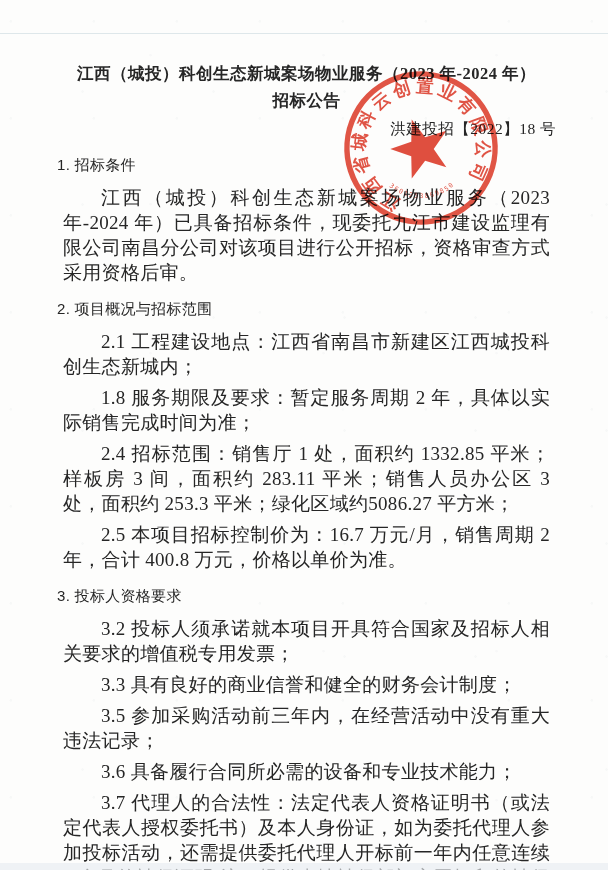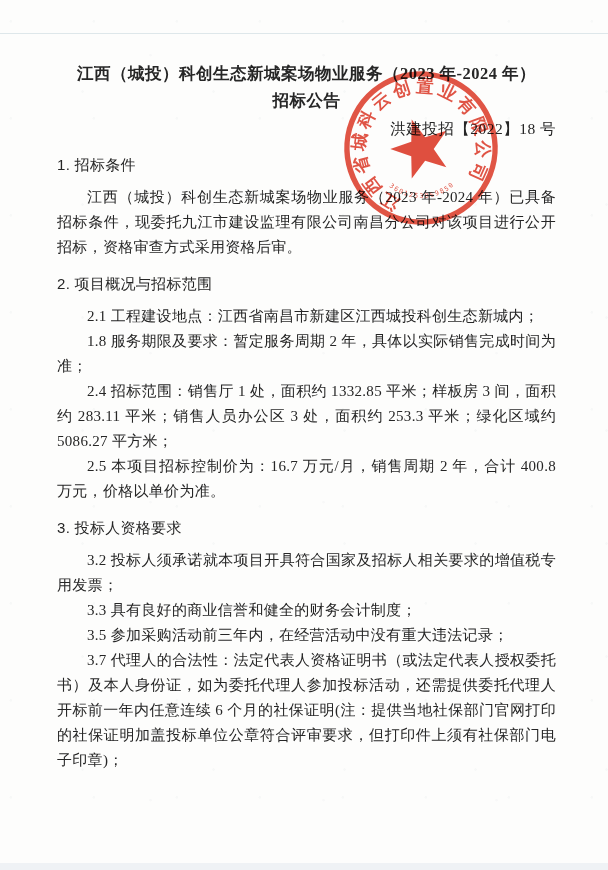--- a/index.html
+++ b/index.html
@@ -24,21 +24,21 @@
     text-align:center;font-weight:bold;font-size:16.5px;line-height:27px;
     letter-spacing:.5px;margin:0;
   }
   .doc-number{text-align:right;font-size:15.5px;line-height:25px;margin:2px 0 0 0;letter-spacing:.5px;}
   .sec-heading{
     font-family:"Liberation Sans","DejaVu Sans",sans-serif;
     font-weight:normal;font-size:15px;line-height:22px;
     margin:13px 0 9px 0;letter-spacing:.3px;
   }
   .para{
-    font-size:15px;line-height:25px;margin:0;
+    font-size:19px;line-height:25px;margin:6px;
     text-align:justify;text-indent:2em;letter-spacing:.3px;
   }
   .stamp{
     position:absolute;left:341px;top:68px;width:160px;height:160px;
     mix-blend-mode:multiply;opacity:.93;
   }
 </style>
 </head>
 <body>
 
@@ -58,20 +58,21 @@
     <h2 class="sec-heading">2. 项目概况与招标范围</h2>
     <p class="para">2.1 工程建设地点：江西省南昌市新建区江西城投科创生态新城内；</p>
     <p class="para">1.8 服务期限及要求：暂定服务周期 2 年，具体以实际销售完成时间为准；</p>
     <p class="para">2.4 招标范围：销售厅  1 处，面积约 1332.85 平米；样板房 3  间，面积约 283.11 平米；销售人员办公区 3 处，面积约 253.3 平米；绿化区域约5086.27  平方米；</p>
     <p class="para">2.5 本项目招标控制价为：16.7 万元/月，销售周期 2 年，合计 400.8 万元，价格以单价为准。</p>
 
     <h2 class="sec-heading">3. 投标人资格要求</h2>
     <p class="para">3.2 投标人须承诺就本项目开具符合国家及招标人相关要求的增值税专用发票；</p>
     <p class="para">3.3 具有良好的商业信誉和健全的财务会计制度；</p>
     <p class="para">3.5 参加采购活动前三年内，在经营活动中没有重大违法记录；</p>
+    <p class="para">3.6 具备履行合同所必需的设备和专业技术能力；</p>
     <p class="para">3.7 代理人的合法性：法定代表人资格证明书（或法定代表人授权委托书）及本人身份证，如为委托代理人参加投标活动，还需提供委托代理人开标前一年内任意连续 6 个月的社保证明(注：提供当地社保部门官网打印的社保证明加盖投标单位公章符合评审要求，但打印件上须有社保部门电子印章)；</p>
 
   </div>
 
   <svg class="stamp" viewBox="0 0 160 160" xmlns="http://www.w3.org/2000/svg" aria-hidden="true">
     <defs>
       <path id="ringPath" d="M 80,136 a 56,56 0 1 1 0.1,0" fill="none"></path>
       <path id="codePath" d="M 36.7,105 A 50,50 0 0 0 123.3,105" fill="none"></path>
     </defs>
     <g transform="rotate(-18 80 80)" fill="#dd3726">

